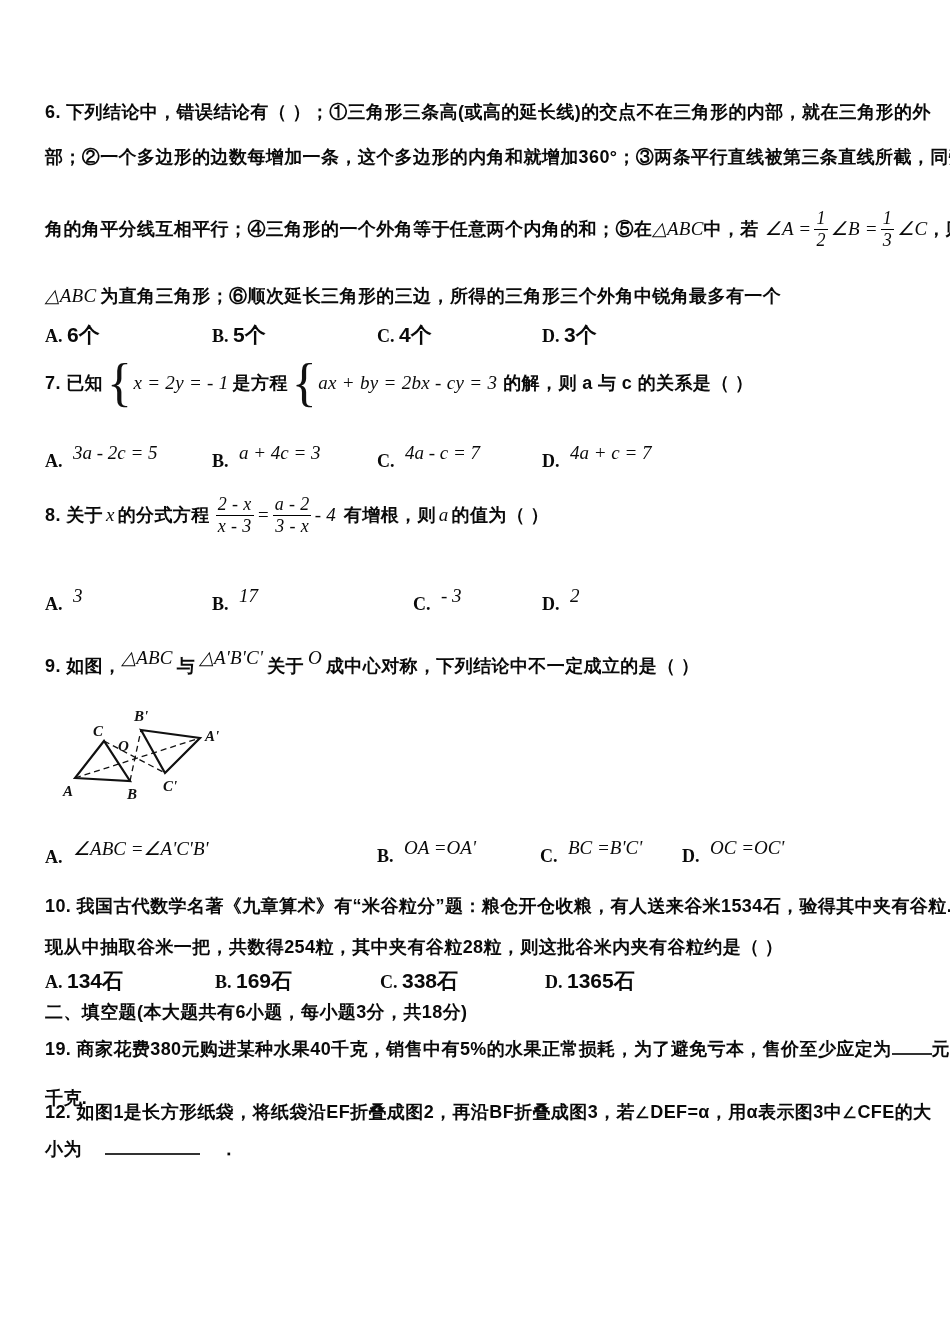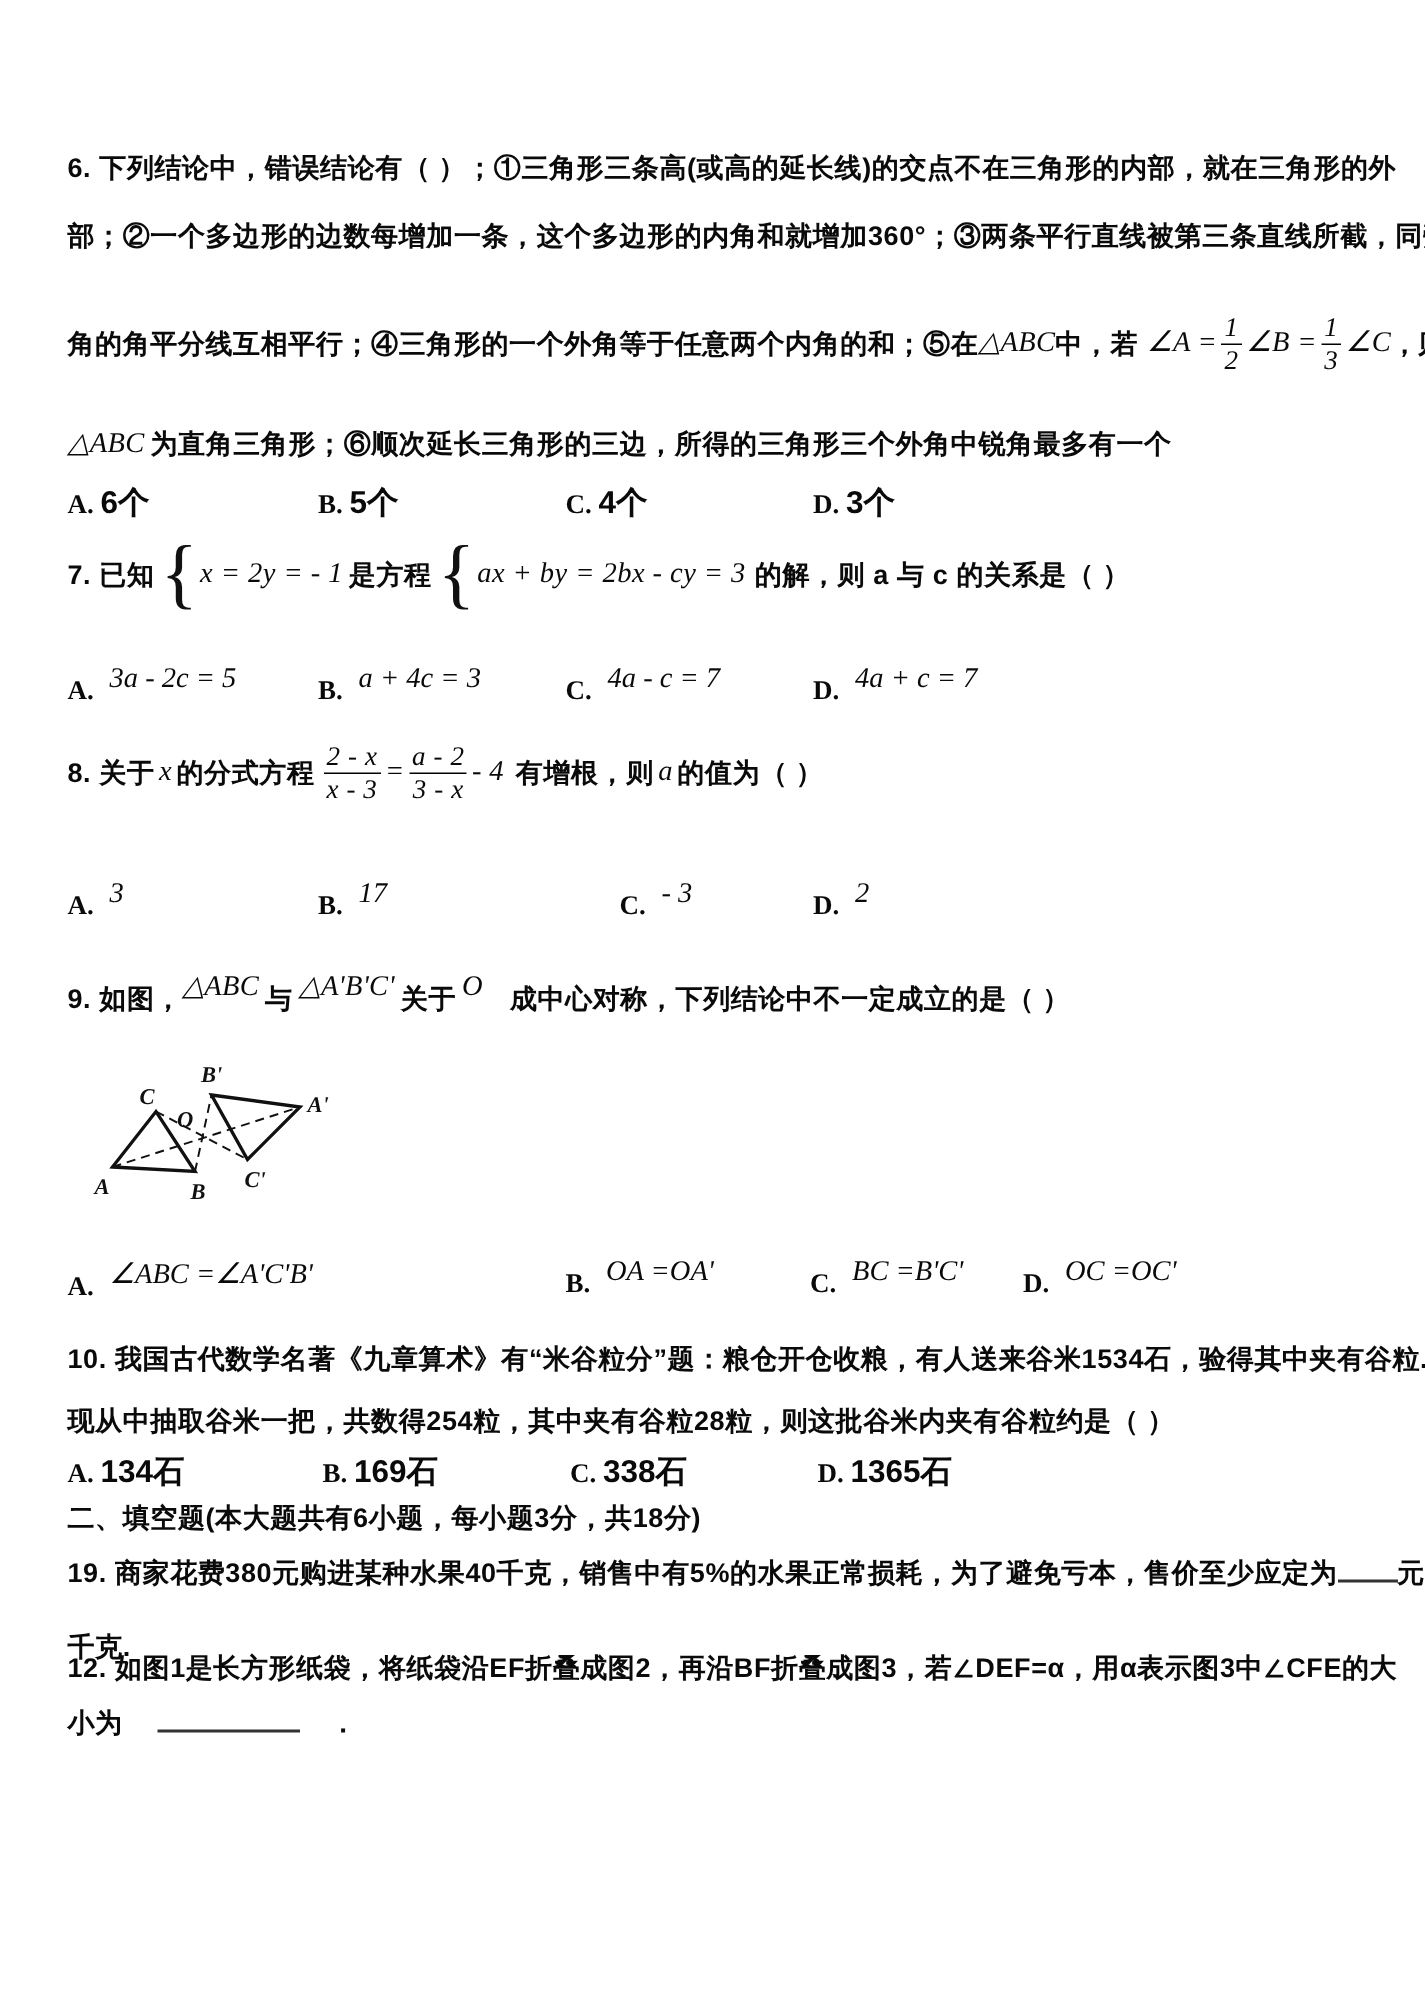--- a/index.html
+++ b/index.html
@@ -151,21 +151,21 @@
     <span class="opt" style="left:497px;"><span class="opt-label">D. </span><span class="opt-math">2</span></span>
   </div>
 
   <div class="line mrow" style="top:648px; height:36px;">
     <span>9. 如图，</span>
     <span class="math raised">△ABC</span>
     <span style="margin:0 4px;">与</span>
     <span class="math raised">△A'B'C'</span>
     <span style="margin:0 4px;">关于</span>
     <span class="math raised">O</span>
-    <span style="margin-left:18px;">成中心对称，下列结论中不一定成立的是（  ）</span>
+    <span style="margin-left:4px;">成中心对称，下列结论中不一定成立的是（  ）</span>
   </div>
 
   <div class="figure">
     <svg width="215" height="118" viewBox="0 0 215 118">
       <polygon points="20,80 75,83 49,43" fill="none" stroke="#111" stroke-width="2.2"></polygon>
       <polygon points="86,32 145,40 110,75" fill="none" stroke="#111" stroke-width="2.2"></polygon>
       <line x1="20" y1="80" x2="145" y2="40" stroke="#111" stroke-width="1.3" stroke-dasharray="6,4"></line>
       <line x1="75" y1="83" x2="86" y2="32" stroke="#111" stroke-width="1.3" stroke-dasharray="6,4"></line>
       <line x1="49" y1="43" x2="110" y2="75" stroke="#111" stroke-width="1.3" stroke-dasharray="6,4"></line>
       <text x="8" y="98">A</text>

